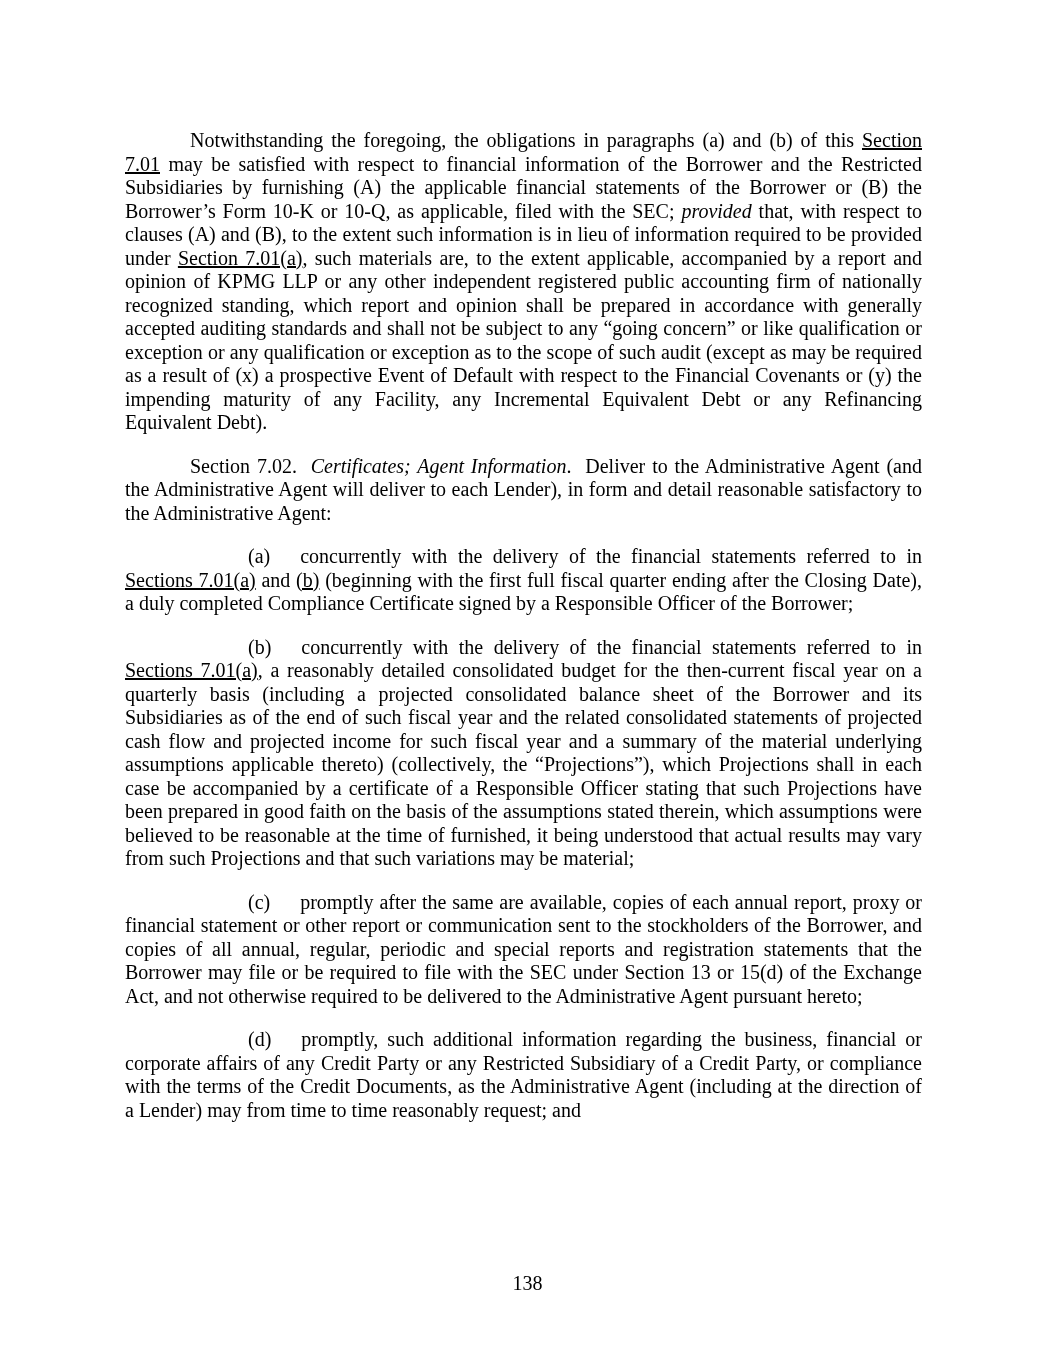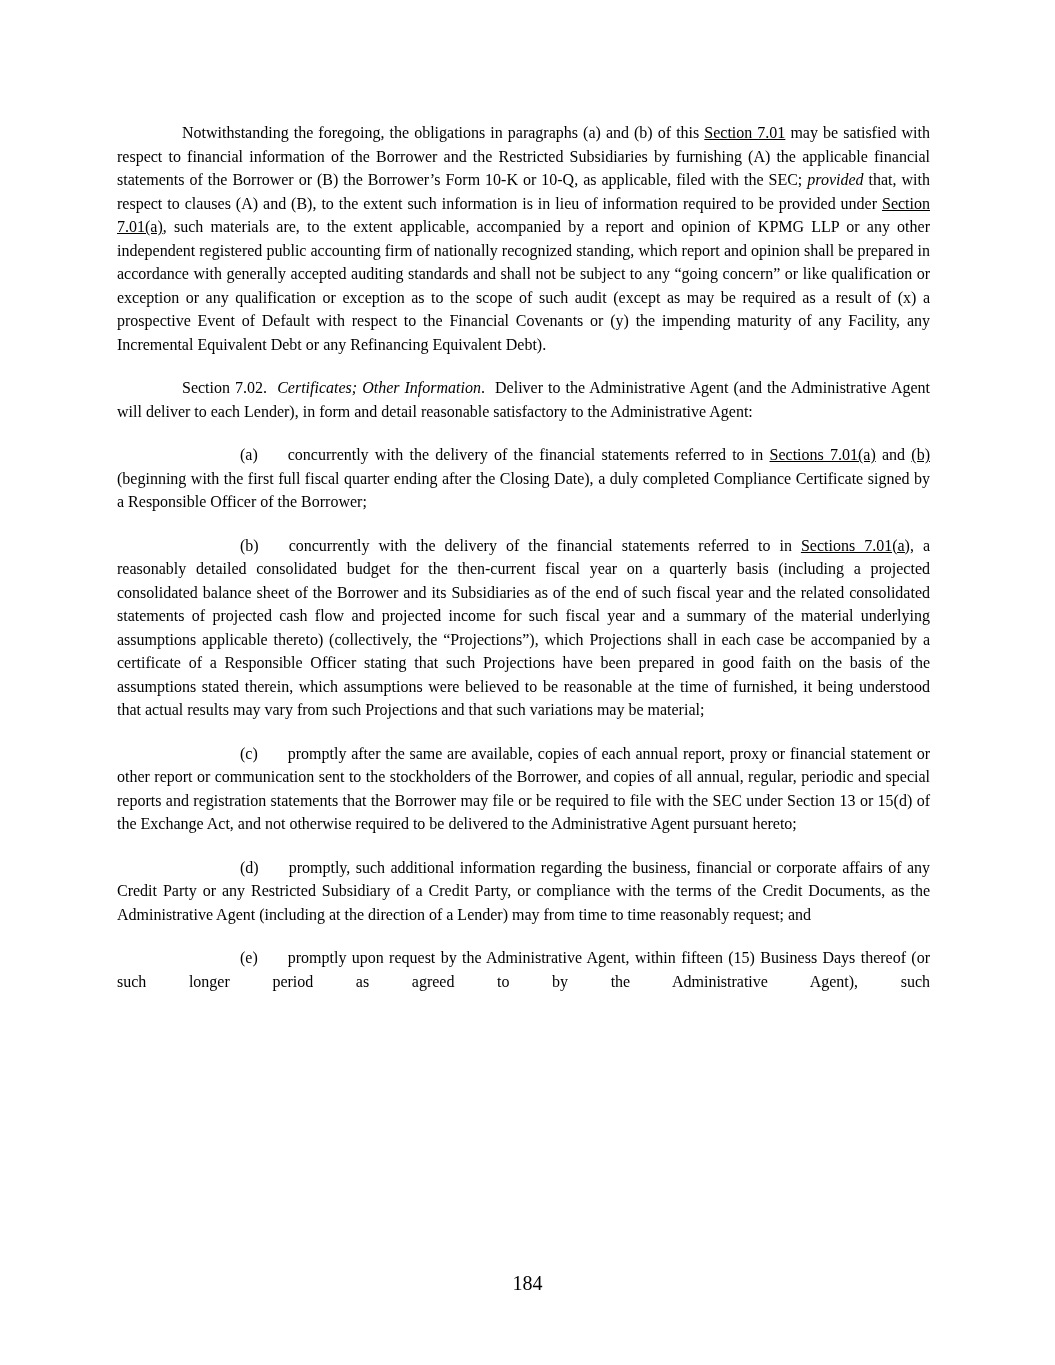--- a/index.html
+++ b/index.html
@@ -12,22 +12,22 @@
     font-family: "Liberation Serif", serif;
     overflow: hidden;
   }
   .content {
     position: absolute;
     left: 117px;
     top: 121px;
     width: 813px;
   }
   .para {
-    margin: 0;
-    font-size: 16px;
+    margin: 8px;
+    font-size: 20px;
     line-height: 23.5px;
     text-align: justify;
     text-justify: inter-word;
   }
   .para + .para { margin-top: 20px; }
   .para.indent { text-indent: 65px; }
   .para.list   { text-indent: 123px; }
   .para.continue { text-align-last: justify; }
   .u { text-decoration: underline; }
   .i { font-style: italic; }
@@ -42,21 +42,20 @@
     font-size: 20px;
     line-height: 23.5px;
   }
 </style>
 </head>
 <body>
 
 <div class="page">
   <div class="content">
     <p class="para indent"><span>Notwithstanding the foregoing, the obligations in paragraphs (a) and (b) of this </span><span class="u">Section 7.01</span><span> may be satisfied with respect to financial information of the Borrower and the Restricted Subsidiaries by furnishing (A) the applicable financial statements of the Borrower or (B) the Borrower’s Form 10-K or 10-Q, as applicable, filed with the SEC; </span><span class="i">provided</span><span> that, with respect to clauses (A) and (B), to the extent such information is in lieu of information required to be provided under </span><span class="u">Section 7.01(a)</span><span>, such materials are, to the extent applicable, accompanied by a report and opinion of KPMG LLP or any other independent registered public accounting firm of nationally recognized standing, which report and opinion shall be prepared in accordance with generally accepted auditing standards and shall not be subject to any “going concern” or like qualification or exception or any qualification or exception as to the scope of such audit (except as may be required as a result of (x) a prospective Event of Default with respect to the Financial Covenants or (y) the impending maturity of any Facility, any Incremental Equivalent Debt or any Refinancing Equivalent Debt).</span></p>
-    <p class="para indent"><span>Section 7.02.&nbsp; </span><span class="i">Certificates; Other Information</span><span>.&nbsp; Deliver to the Administrative Agent (and the Administrative Agent will deliver to each Lender), in form and detail reasonable satisfactory to the Administrative Agent:</span></p>
+    <p class="para indent"><span>Section 7.02.&nbsp; </span><span class="i">Certificates; Agent Information</span><span>.&nbsp; Deliver to the Administrative Agent (and the Administrative Agent will deliver to each Lender), in form and detail reasonable satisfactory to the Administrative Agent:</span></p>
     <p class="para list"><span>(a)</span><span class="gap" style="width: 30px;"></span><span>concurrently with the delivery of the financial statements referred to in </span><span class="u">Sections 7.01(a)</span><span> and </span><span class="u">(b)</span><span> (beginning with the first full fiscal quarter ending after the Closing Date), a duly completed Compliance Certificate signed by a Responsible Officer of the Borrower;</span></p>
     <p class="para list"><span>(b)</span><span class="gap" style="width: 30px;"></span><span>concurrently with the delivery of the financial statements referred to in </span><span class="u">Sections 7.01(a)</span><span>, a reasonably detailed consolidated budget for the then-current fiscal year on a quarterly basis (including a projected consolidated balance sheet of the Borrower and its Subsidiaries as of the end of such fiscal year and the related consolidated statements of projected cash flow and projected income for such fiscal year and a summary of the material underlying assumptions applicable thereto) (collectively, the </span><span class="b">“Projections”</span><span>), which Projections shall in each case be accompanied by a certificate of a Responsible Officer stating that such Projections have been prepared in good faith on the basis of the assumptions stated therein, which assumptions were believed to be reasonable at the time of furnished, it being understood that actual results may vary from such Projections and that such variations may be material;</span></p>
     <p class="para list"><span>(c)</span><span class="gap" style="width: 30px;"></span><span>promptly after the same are available, copies of each annual report, proxy or financial statement or other report or communication sent to the stockholders of the Borrower, and copies of all annual, regular, periodic and special reports and registration statements that the Borrower may file or be required to file with the SEC under Section 13 or 15(d) of the Exchange Act, and not otherwise required to be delivered to the Administrative Agent pursuant hereto;</span></p>
     <p class="para list"><span>(d)</span><span class="gap" style="width: 30px;"></span><span>promptly, such additional information regarding the business, financial or corporate affairs of any Credit Party or any Restricted Subsidiary of a Credit Party, or compliance with the terms of the Credit Documents, as the Administrative Agent (including at the direction of a Lender) may from time to time reasonably request; and</span></p>
-    <p class="para list continue"><span>(e)</span><span class="gap" style="width: 30px;"></span><span>promptly upon request by the Administrative Agent, within fifteen (15) Business Days thereof (or such longer period as agreed to by the Administrative Agent), such</span></p>
   </div>
-  <div class="footer">184</div>
+  <div class="footer">138</div>
 </div>
 
 </body></html>

